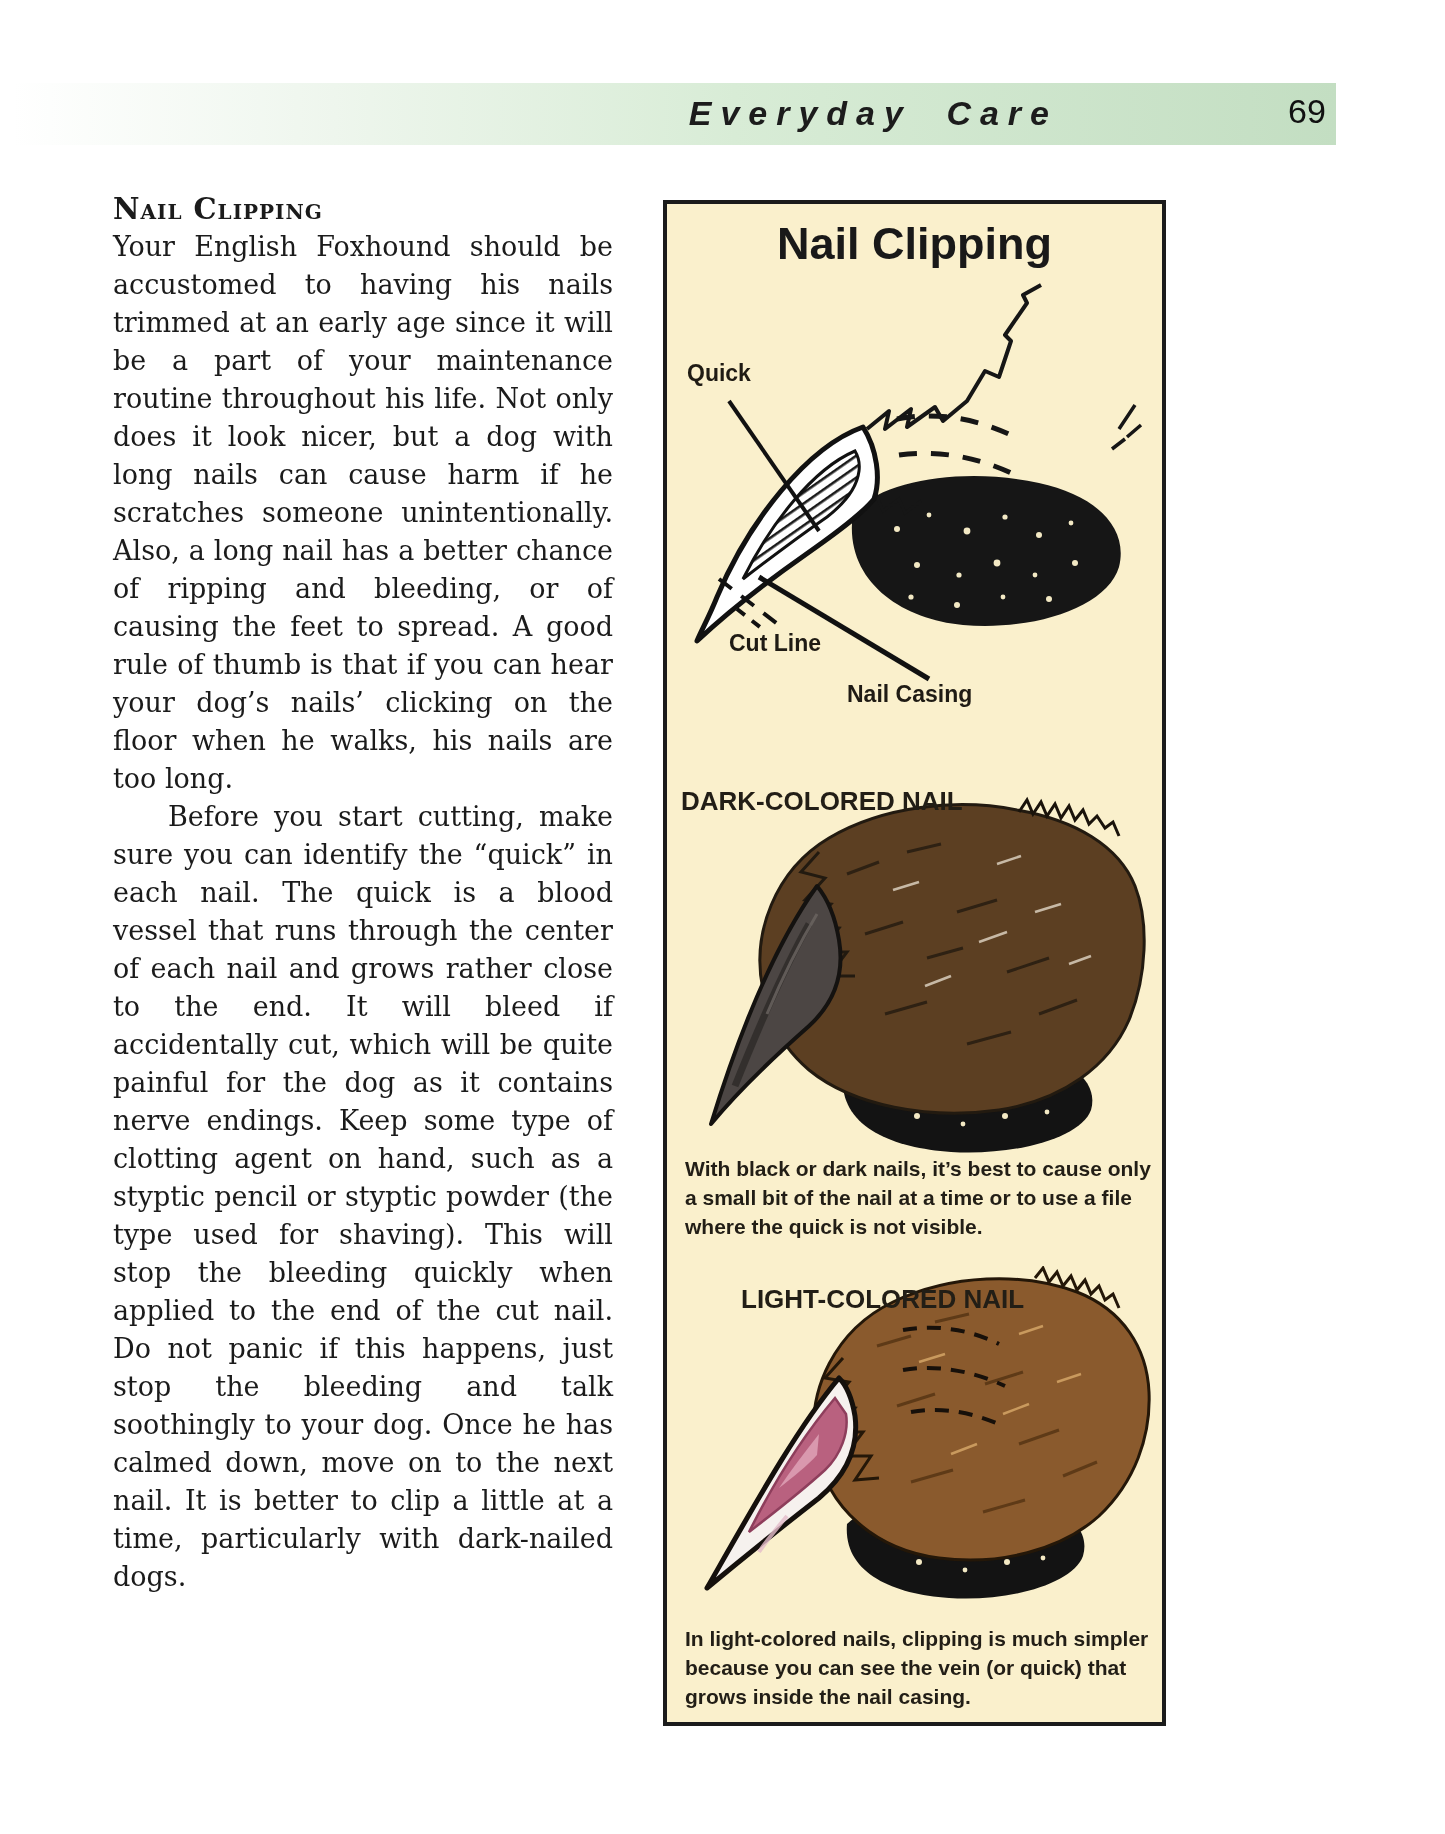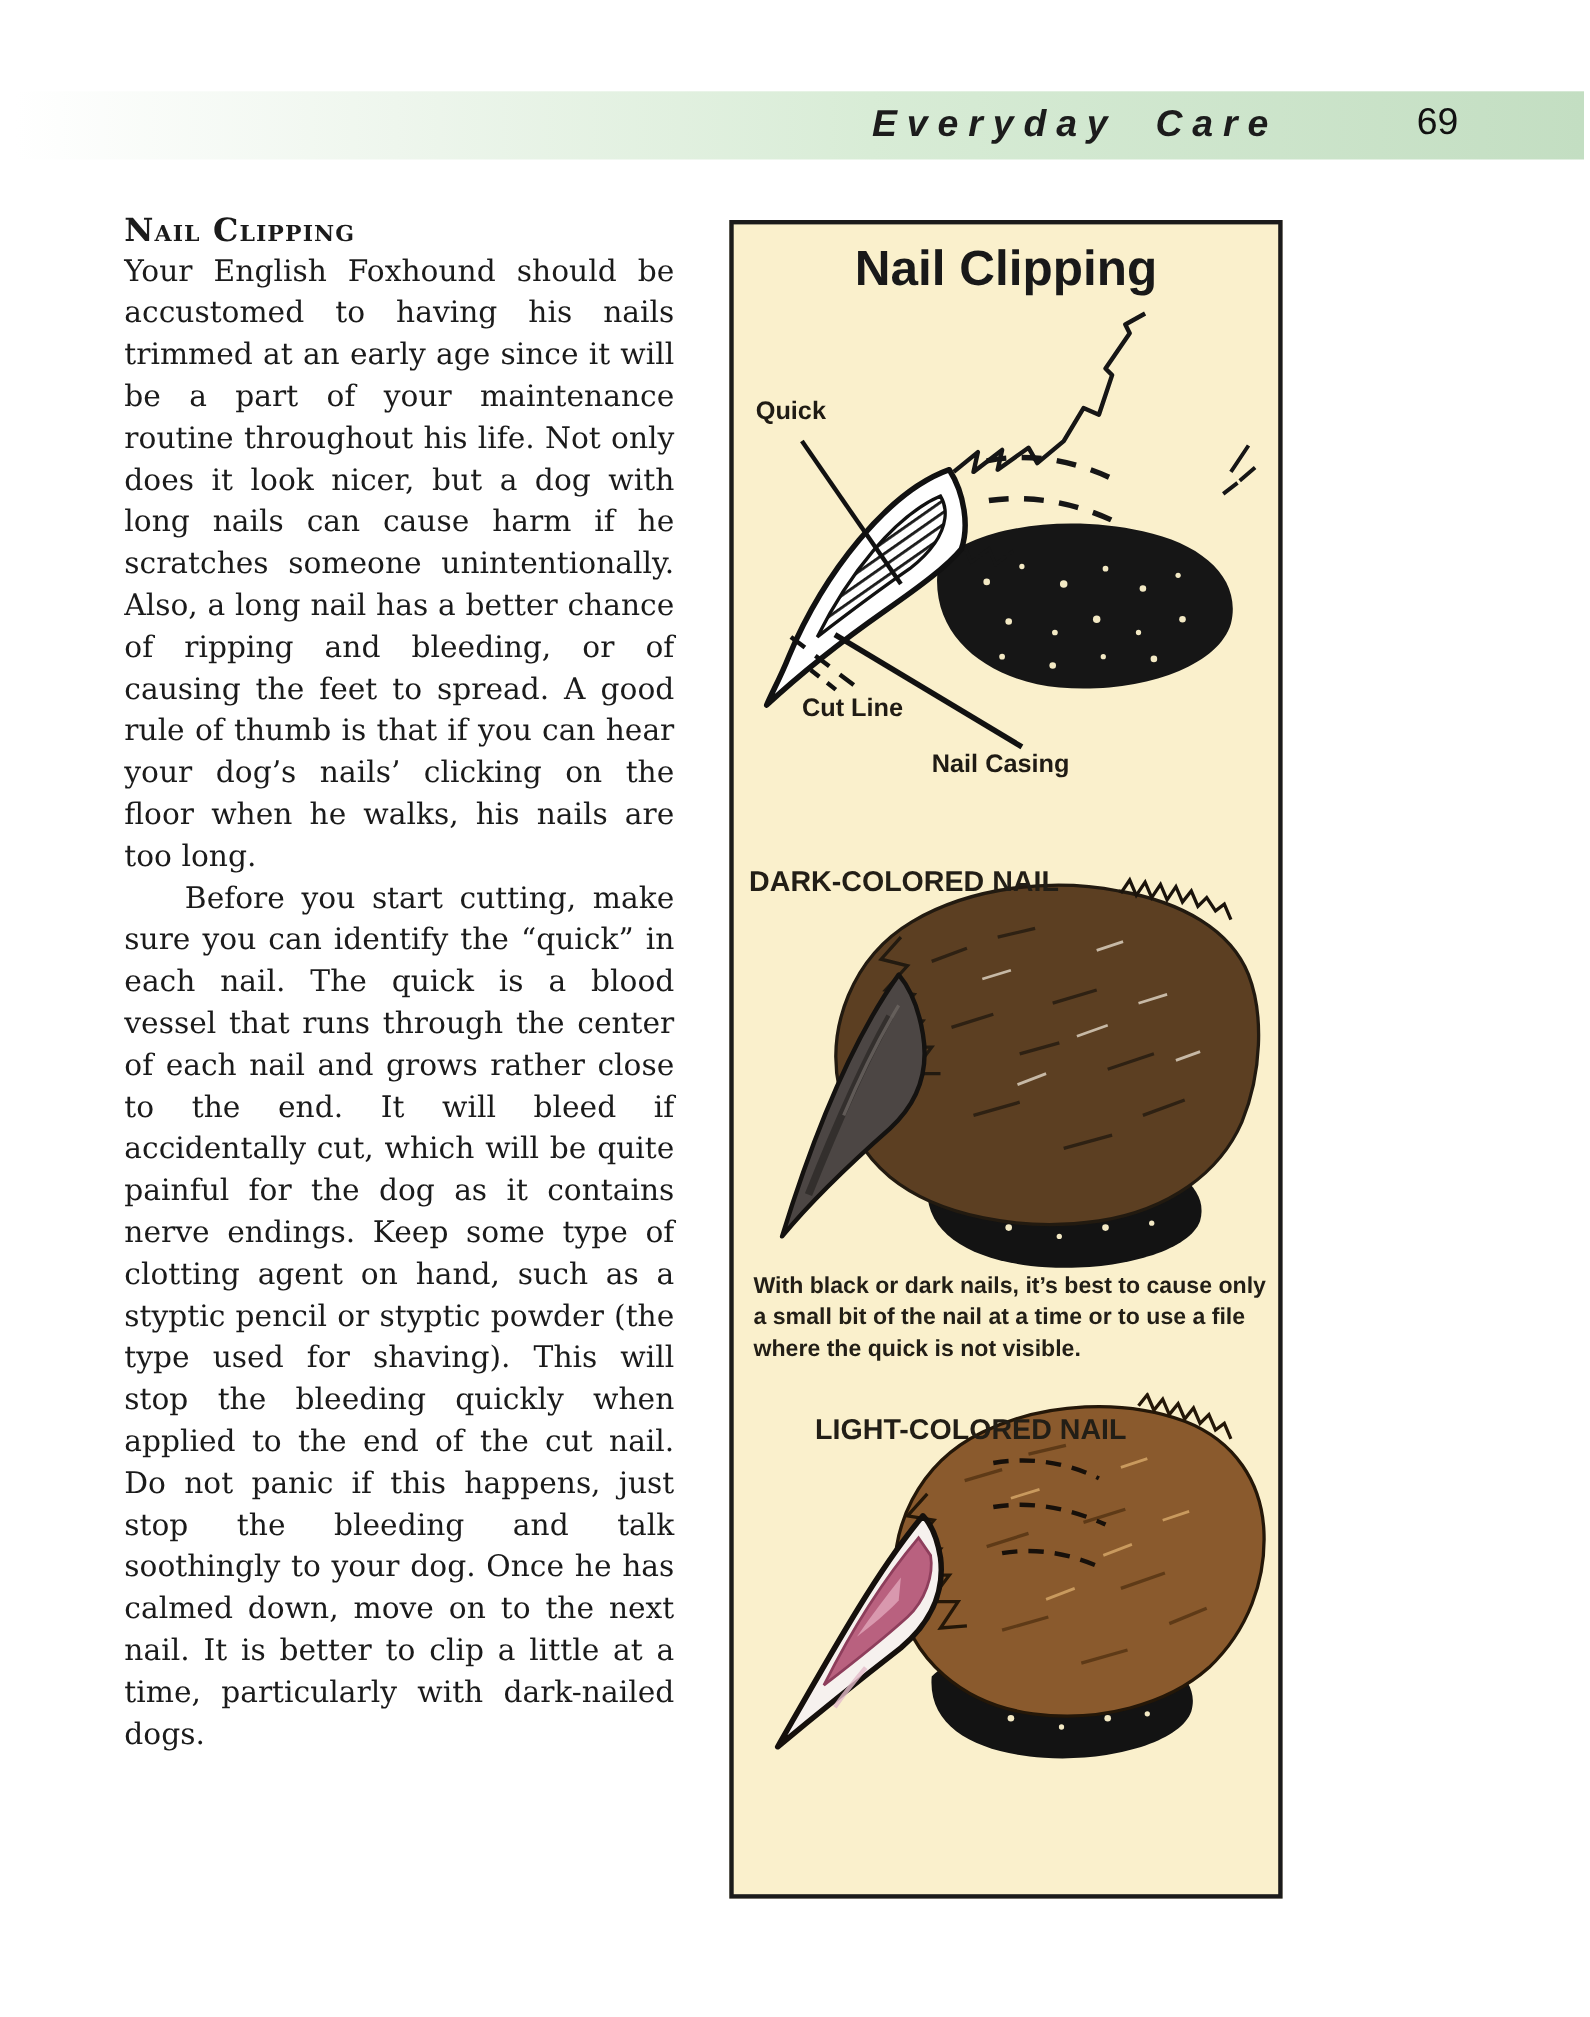--- a/index.html
+++ b/index.html
@@ -1,20 +1,20 @@
 <!DOCTYPE html>
 <html><head>
 <meta charset="utf-8">
 <style>
   html,body{margin:0;padding:0;background:#ffffff;}
   #page{position:relative;width:1445px;height:1834px;background:#ffffff;overflow:hidden;
         font-family:"Liberation Sans",sans-serif;color:#1a1a1a;}
 
   
-  .header-bar{position:absolute;left:0;top:83px;width:1440px;height:62px;
+  .header-bar{position:absolute;left:0;top:83px;width:1336px;height:62px;
       background:linear-gradient(90deg,#ffffff 1%,#eef6ed 25%,#d8ecd6 55%,#c3dec2 100%);}
   .header-title{position:absolute;top:11px;right:278px;
       font-family:"Liberation Sans",sans-serif;font-style:italic;font-weight:700;
       font-size:34px;letter-spacing:9px;word-spacing:16px;color:#1c1c1c;white-space:nowrap;}
   .page-number{position:absolute;top:9px;left:1288px;font-weight:400;font-size:34px;color:#111;}
 
   
   .article{position:absolute;left:113px;top:190px;width:500px;
       font-family:"DejaVu Serif","Liberation Serif",serif;color:#1b1b1b;}
   .article h2{margin:0;font-size:29px;font-weight:600;font-variant:small-caps;
@@ -212,15 +212,16 @@
 
       <path d="M176 92 L158 112 L182 116 L162 140 L188 142 L170 166 L196 166 L178 190 L204 190 L188 214 L212 212" fill="none" stroke="#241708" stroke-width="3"></path>
 
       <path d="M172 112 C 130 162, 88 238, 40 322 C 76 292, 116 260, 152 232 C 178 210, 192 182, 188 150 C 185 132, 180 120, 172 112 Z" fill="#f6f1ee" stroke="#15100c" stroke-width="5" stroke-linejoin="round"></path>
 
       <path d="M168 132 C 136 170, 106 218, 82 266 C 108 246, 136 224, 158 204 C 174 189, 182 166, 179 148 Z" fill="#b9617f" stroke="#8e3e5c" stroke-width="2.5"></path>
       <path d="M152 168 C 138 186, 124 204, 112 222 C 126 211, 140 200, 150 189 Z" fill="#d998ae"></path>
       <path d="M120 250 C 110 262, 100 274, 92 286" fill="none" stroke="#e4bcc9" stroke-width="4" opacity="0.8"></path>
     </svg>
 
+    <div class="box-caption cap-light">In light-colored nails, clipping is much simpler because you can see the vein (or quick) that grows inside the nail casing.</div>
   </div>
 
 </div>
 
 </body></html>

